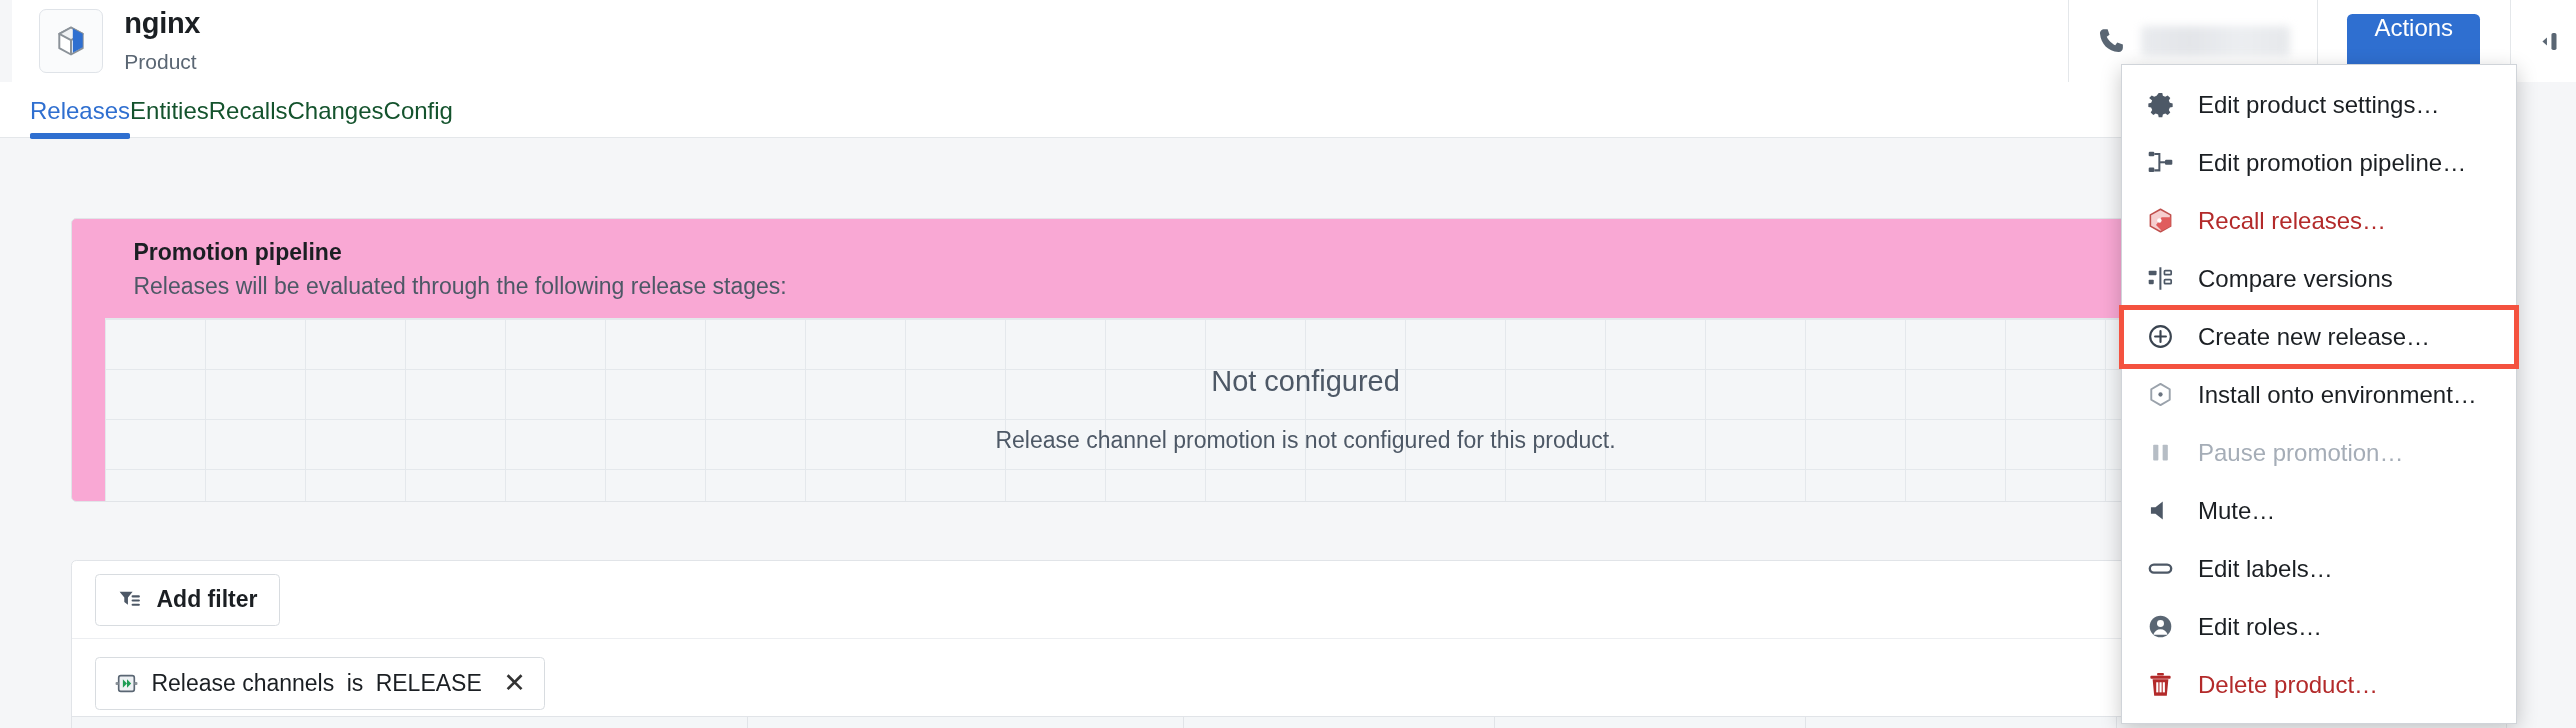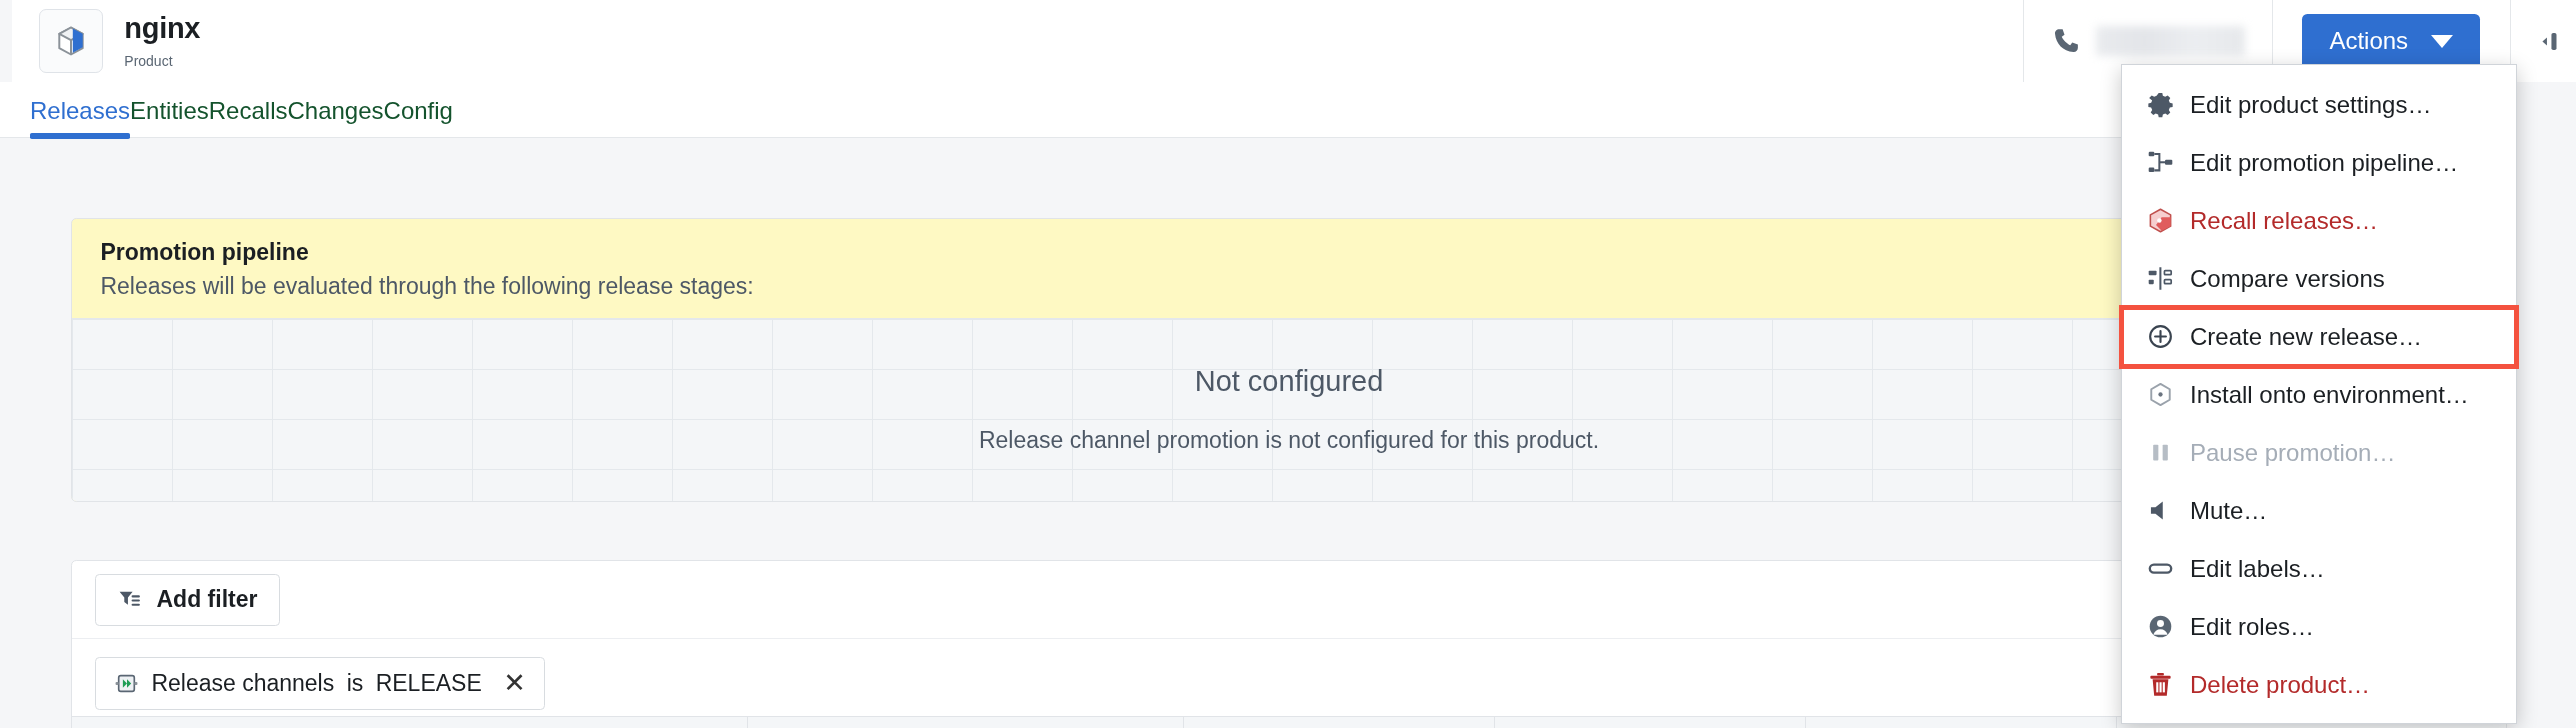--- a/index.html
+++ b/index.html
@@ -18,41 +18,41 @@
     display: flex; align-items: center;
   }
   .prod-icon-box {
     margin-left: 27px; width: 64px; height: 64px;
     border: 0.9px solid #dfe3e8; border-radius: 7.1px;
     background: #fafbfc;
     display: flex; align-items: center; justify-content: center;
   }
   .prod-text { margin-left: 21.3px; display: flex; flex-direction: column; justify-content: center; }
   .prod-title { font-size: 29px; font-weight: bold; color: #1b1f23; line-height: 1.15; letter-spacing: -0.3px; }
-  .prod-sub { font-size: 14px; color: #5a6673; line-height: 1.3; margin-top: 7px; }
+  .prod-sub { font-size: 21px; color: #5a6673; line-height: 1.3; margin-top: 7px; }
 
   .header-right {
     margin-left: auto; display: flex; align-items: center; height: 100%;
   }
   .hdr-sep { width: 0.9px; height: 82px; background: #e4e7ea; }
   .phone-cell {
     display: flex; align-items: center; gap: 14.2px;
     padding: 0 27px; height: 100%;
   }
   .blurred-label {
     width: 149px; height: 30px; border-radius: 3.6px;
     background: linear-gradient(90deg,#e9ebee,#e3e5e9,#eceef1,#e6e8eb);
     filter: blur(4.4px);
   }
   .actions-cell { padding: 0 30px; display: flex; align-items: center; height: 100%; }
   .actions-btn {
     background: #2f6fd0; color: #fff; border: none; border-radius: 5.3px;
     height: 55px; padding: 0 27px;
     font-size: 24px; font-family: "Liberation Sans", sans-serif;
-    display: flex; align-items: center; gap: 23px; cursor: pointer;
+    display: flex; align-items: center; gap: 23px; cursor: pointer; flex-direction: column;
   }
   .caret-down {
     width: 0; height: 0; border-left: 11.6px solid transparent;
     border-right: 11.6px solid transparent; border-top: 13.3px solid #fff;
   }
   .collapse-cell { padding: 0 27px 0 23px; display: flex; align-items: center; height: 100%; }
 
   
   .tabs {
     position: absolute; top: 82px; left: 0; width: 2133px; height: 56px;
@@ -66,22 +66,23 @@
   .tab:first-child { margin-left: 30px; }
   .tab.active { color: #2f6fd0; }
   .tab.active::after {
     content: ""; position: absolute; left: 0; right: 0; bottom: -1.8px;
     height: 6.2px; background: #2f6fd0; border-radius: 1.8px;
   }
 
   
   .pipeline-card {
     position: absolute; left: 71px; top: 218px; width: 2436px; height: 284px;
-    background: #fef9c3; border: 0.9px solid #e1e4e8; border-radius: 5.3px;
+    background: #f9a8d4; border: 0.9px solid #e1e4e8; border-radius: 5.3px;
     overflow: hidden;
+    padding-left: 33px;
   }
   .pipeline-head { padding: 19.6px 28.4px 18px 28.4px; }
   .pipeline-title { font-size: 23px; font-weight: bold; color: #1b1f23; }
   .pipeline-desc { font-size: 23px; color: #4d5866; margin-top: 7.1px; }
   .pipeline-grid {
     position: relative; height: 183px;
     background-color: #f4f6f8;
     background-image:
       repeating-linear-gradient(to right, #e4e8ec 0 0.9px, transparent 0.9px 100px),
       repeating-linear-gradient(to bottom, #e4e8ec 0 0.9px, transparent 0.9px 50px);
@@ -146,21 +147,21 @@
   }
 
   
   .menu {
     position: absolute; left: 2121px; top: 64px; width: 396px;
     background: #ffffff; border: 0.9px solid #d0d4d9;
     box-shadow: 0 5.3px 19.6px rgba(0,0,0,0.22);
     padding: 10.7px 0 9px 0; z-index: 40;
   }
   .menu-item {
-    display: flex; align-items: center; gap: 15px;
+    display: flex; align-items: center; gap: 23px;
     height: 58px; padding: 0 23px;
     font-size: 24px; color: #1b1f23; cursor: pointer; white-space: nowrap;
   }
   .menu-item.danger { color: #b32a2a; }
   .menu-item.disabled { color: #a5adb7; cursor: default; }
   .menu-item .mi-icon { width: 30px; display: flex; align-items: center; justify-content: center; flex: 0 0 30px; }
   .menu-item.highlight {
     outline: 5.3px solid #f4523f; outline-offset: -2.7px; background: #fff;
     position: relative; z-index: 2;
   }

